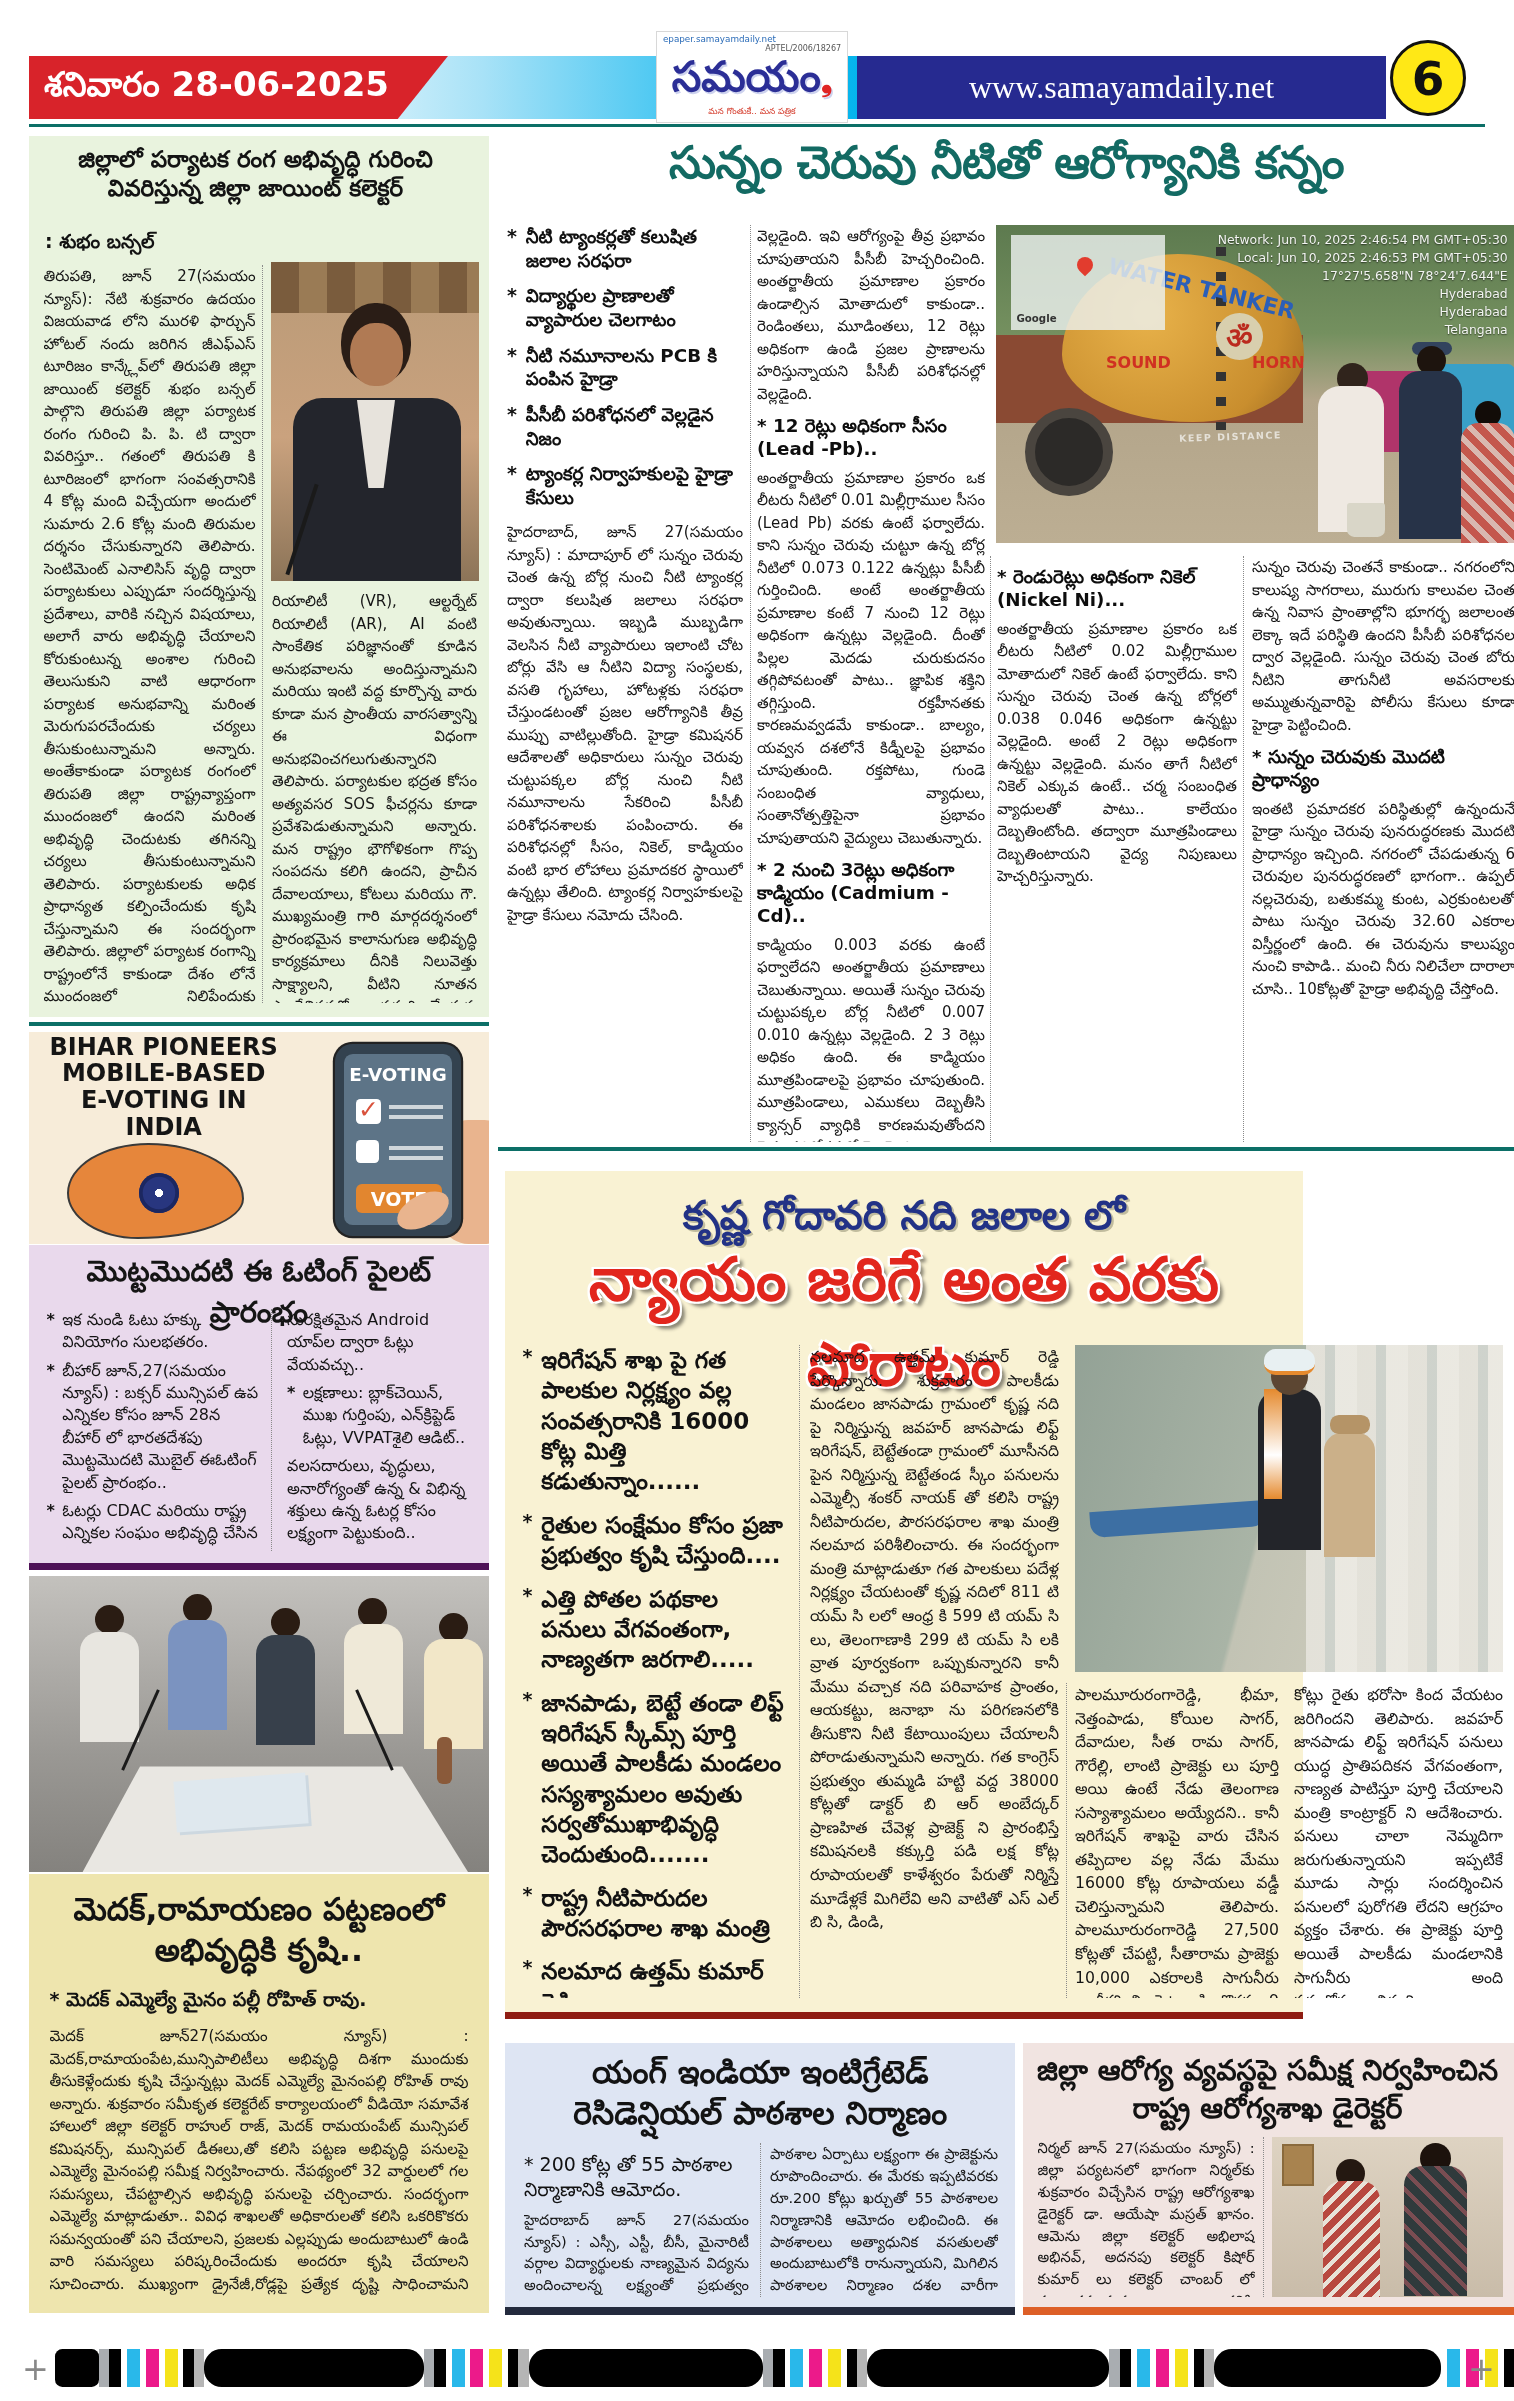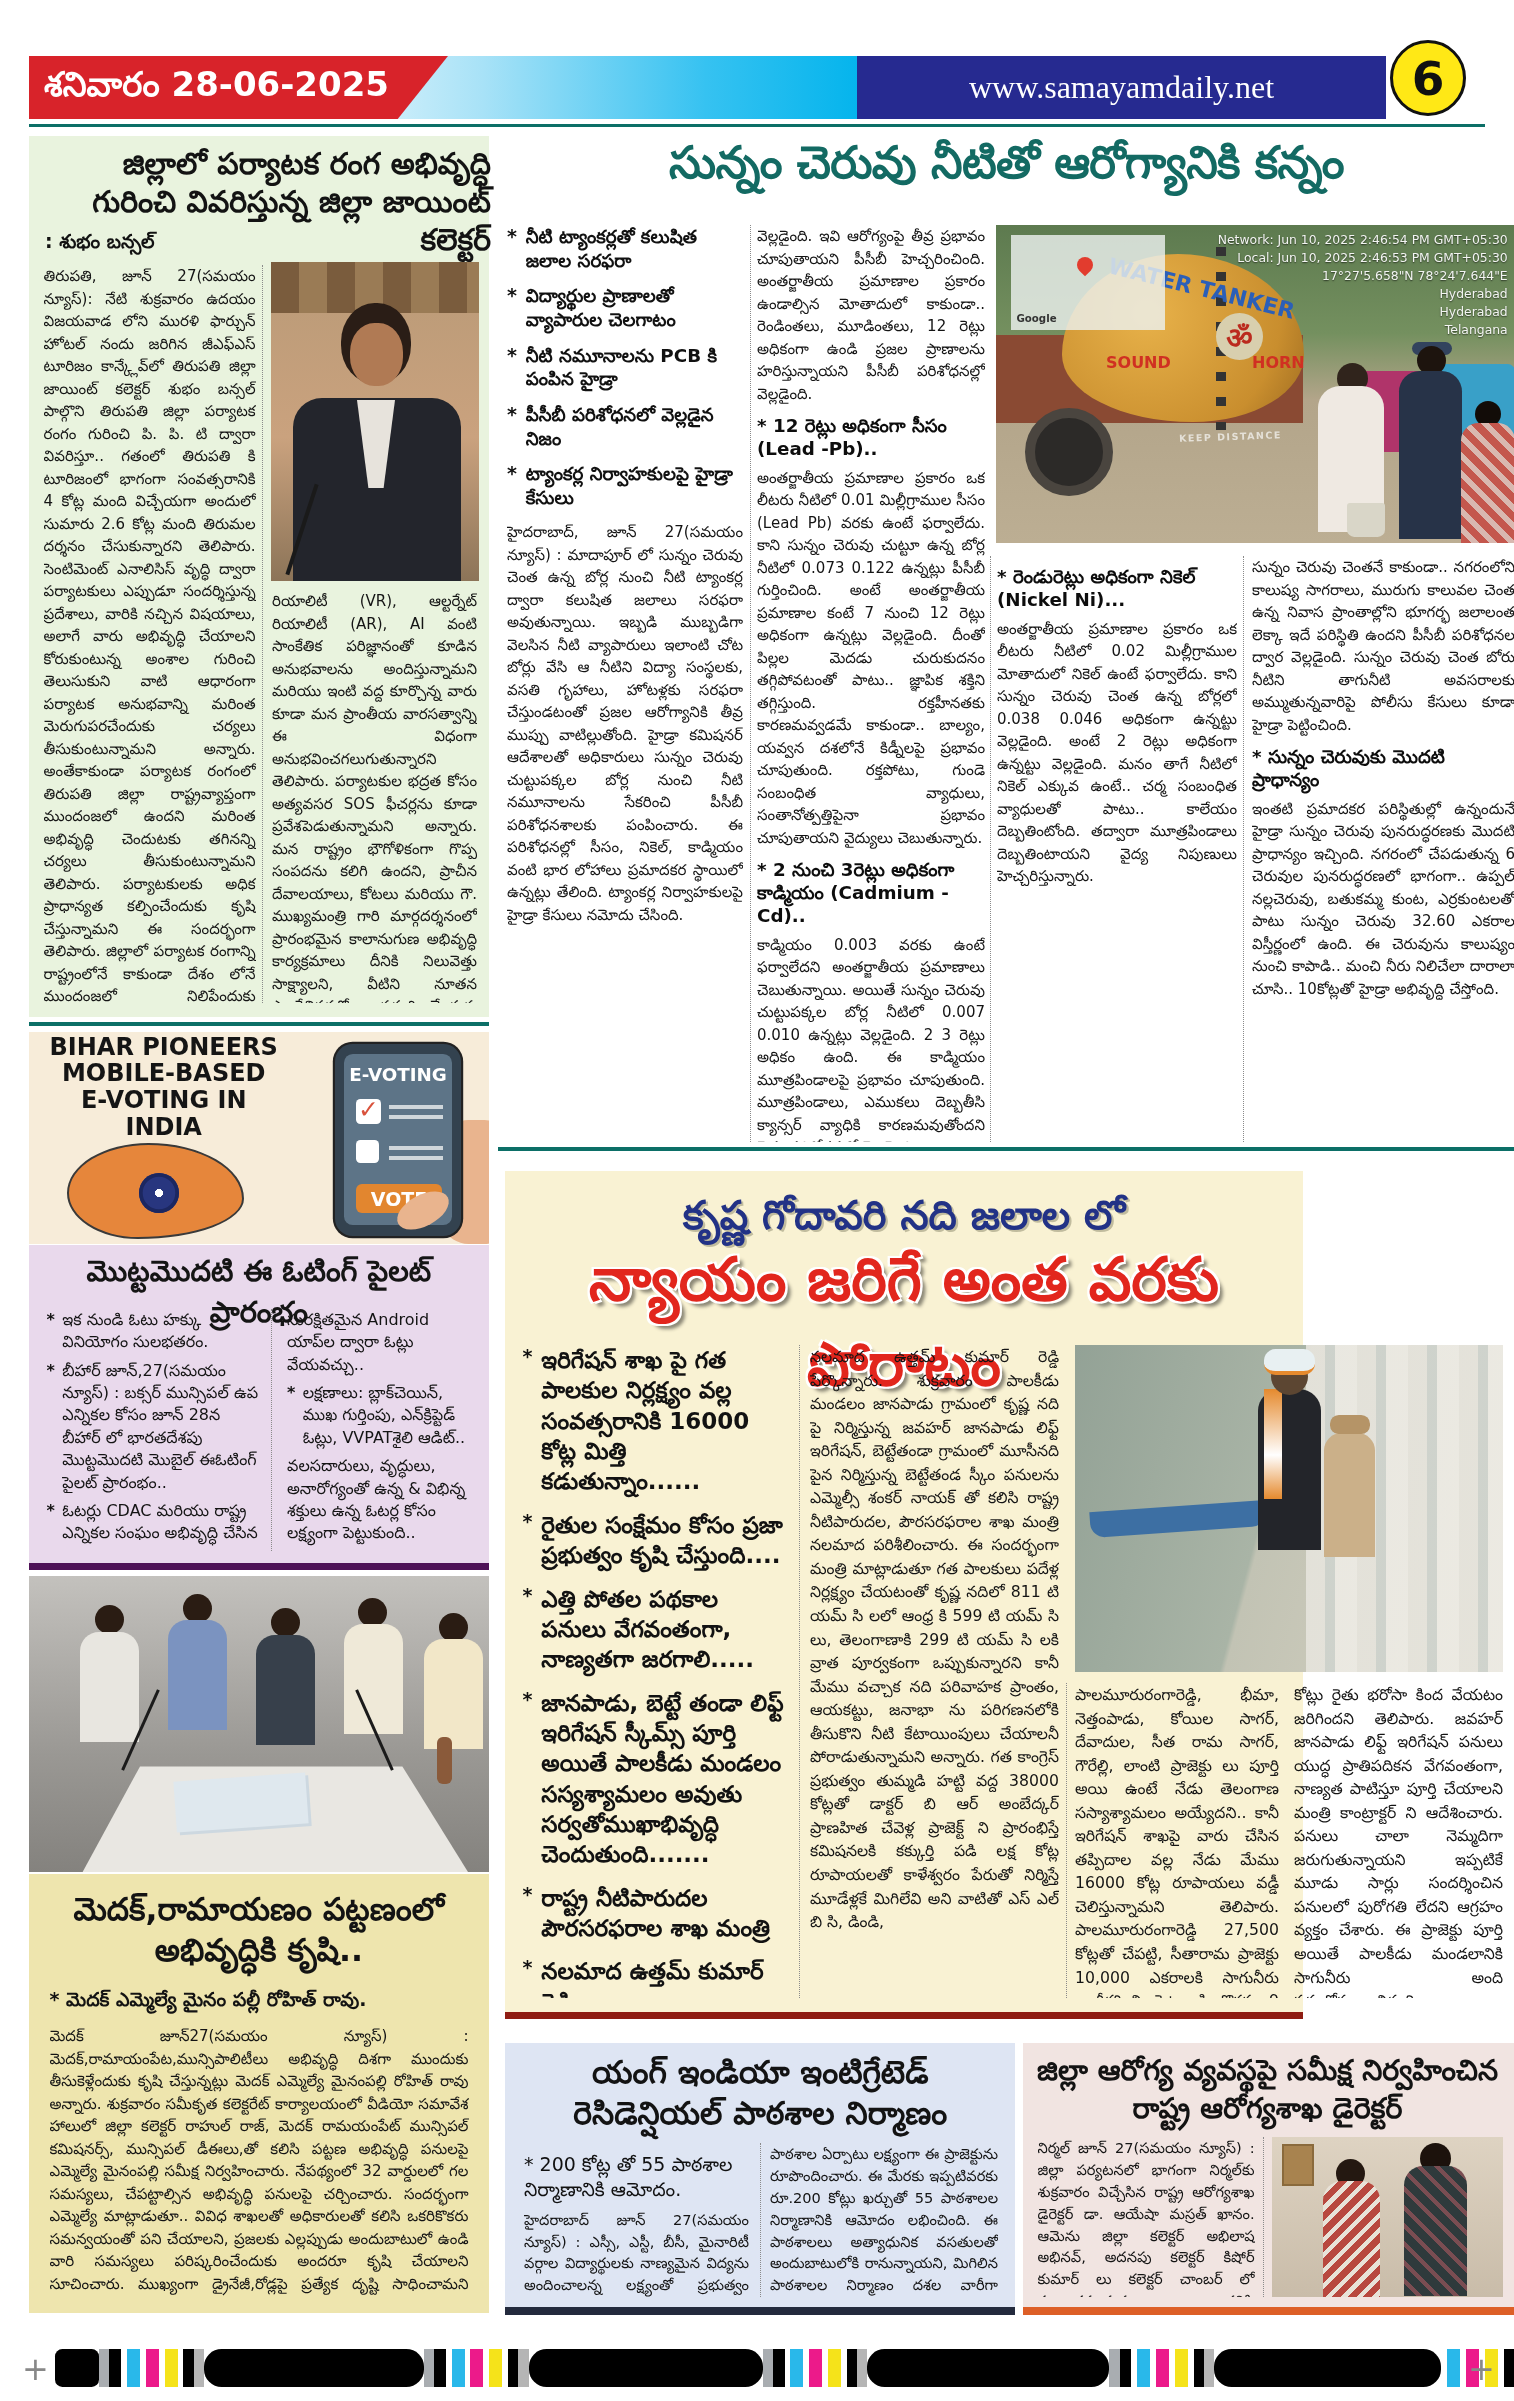--- a/index.html
+++ b/index.html
@@ -32,22 +32,22 @@
   .headline-teal{color:#136a63;font-weight:800;text-align:center;}
   .body-text{font-size:15px;line-height:1.5;text-align:justify;color:#141414;overflow:hidden;}
   .subhead{font-weight:800;font-size:18.3px;line-height:1.25;color:#0d0d0d;margin:10.2px 0 5.9px 0;}
   .vsep{border-left:1.5px dotted #8a8a8a;width:0;}
   .bullet-row{display:flex;gap:8.8px;margin-bottom:11.7px;}
   .bullet-star{font-weight:800;font-size:19px;flex:none;}
   .bullet-text{font-weight:800;font-size:18.3px;line-height:1.3;}
   .photo{overflow:hidden;}
   
   .green-box{left:29px;top:136px;width:460px;height:881px;background:#e9f3de;}
-  .ga-headline{left:23px;top:8.8px;width:439px;font-size:30px;line-height:1.27;font-weight:800;
-    text-align:right;color:#131313;}
+  .ga-headline{left:7px;top:8.8px;width:439px;font-size:23px;line-height:1.27;font-weight:800;
+    text-align:center;color:#131313;}
   .ga-byline{left:16px;top:94px;font-weight:800;font-size:19px;color:#121212;}
   .ga-col1{left:14.6px;top:129px;width:212px;height:738px;}
   .ga-sep{left:233px;top:129px;height:738px;}
   .ga-col2{left:243px;top:454px;width:205px;height:413px;}
   .jc-photo{left:242px;top:126px;width:208px;height:319px;background:linear-gradient(180deg,#b99a77,#caa27e 55%,#8c7458);}
   .jc-shelf{position:absolute;left:0;top:0;width:100%;height:51px;
     background:repeating-linear-gradient(90deg,#7a5c3d 0 28px,#9a7b55 28px 56px);}
   .jc-head{position:absolute;left:70px;top:41px;width:70px;height:81px;border-radius:48%;background:#2a1d16;}
   .jc-face{position:absolute;left:79px;top:61px;width:53px;height:63px;border-radius:46%;background:#b07a54;}
   .jc-body{position:absolute;left:22px;top:136px;width:168px;height:183px;border-radius:29px 29px 0 0;background:#23252c;}
@@ -211,20 +211,26 @@
 </style>
 </head>
 <body>
 
 <div id="page">
 
   <div class="abs mh-cyan"></div>
   <div class="abs mh-red">
     <span class="mh-date">శనివారం 28-06-2025</span>
   </div>
+  <div class="abs mh-logo">
+    <span class="mh-epaper">epaper.samayamdaily.net</span>
+    <span class="mh-reg">APTEL/2006/18267</span>
+    <div class="mh-logotext"><span>సమయం</span><span class="mh-pen">❟</span></div>
+    <div class="mh-tagline">మన గొంతుకే.. మన పత్రిక</div>
+  </div>
   <div class="abs mh-blue">
     <span class="mh-site">www.samayamdaily.net</span>
   </div>
   <div class="abs mh-pagenum">6</div>
   <div class="abs mh-rule"></div>
 
   <div class="abs green-box">
     <div class="abs ga-headline">జిల్లాలో పర్యాటక రంగ అభివృద్ధి గురించి వివరిస్తున్న జిల్లా జాయింట్ కలెక్టర్</div>
     <div class="abs ga-byline">: శుభం బన్సల్</div>
     <div class="abs ga-col1 body-text">తిరుపతి, జూన్ 27(సమయం న్యూస్): నేటి శుక్రవారం ఉదయం విజయవాడ లోని మురళి ఫార్చున్ హోటల్ నందు జరిగిన జీఎఫ్ఎస్ టూరిజం కాన్క్లేవ్‌లో తిరుపతి జిల్లా జాయింట్ కలెక్టర్ శుభం బన్సల్ పాల్గొని తిరుపతి జిల్లా పర్యాటక రంగం గురించి పి. పి. టి ద్వారా వివరిస్తూ.. గతంలో తిరుపతి కి టూరిజంలో భాగంగా సంవత్సరానికి 4 కోట్ల మంది విచ్చేయగా అందులో సుమారు 2.6 కోట్ల మంది తిరుమల దర్శనం చేసుకున్నారని తెలిపారు. సెంటిమెంట్ ఎనాలిసిస్ వృద్ధి ద్వారా పర్యాటకులు ఎప్పుడూ సందర్శిస్తున్న ప్రదేశాలు, వారికి నచ్చిన విషయాలు, అలాగే వారు అభివృద్ధి చేయాలని కోరుకుంటున్న అంశాల గురించి తెలుసుకుని వాటి ఆధారంగా పర్యాటక అనుభవాన్ని మరింత మెరుగుపరచేందుకు చర్యలు తీసుకుంటున్నామని అన్నారు. అంతేకాకుండా పర్యాటక రంగంలో తిరుపతి జిల్లా రాష్ట్రవ్యాప్తంగా ముందంజలో ఉందని మరింత అభివృద్ధి చెందుటకు తగినన్ని చర్యలు తీసుకుంటున్నామని తెలిపారు. పర్యాటకులకు అధిక ప్రాధాన్యత కల్పించేందుకు కృషి చేస్తున్నామని ఈ సందర్భంగా తెలిపారు. జిల్లాలో పర్యాటక రంగాన్ని రాష్ట్రంలోనే కాకుండా దేశం లోనే ముందంజలో నిలిపేందుకు ప్రయత్నిస్తామని తెలిపారు. అడిషనల్, WhatsApp ఆధారిత సూచనలు, వర్చువల్</div>

